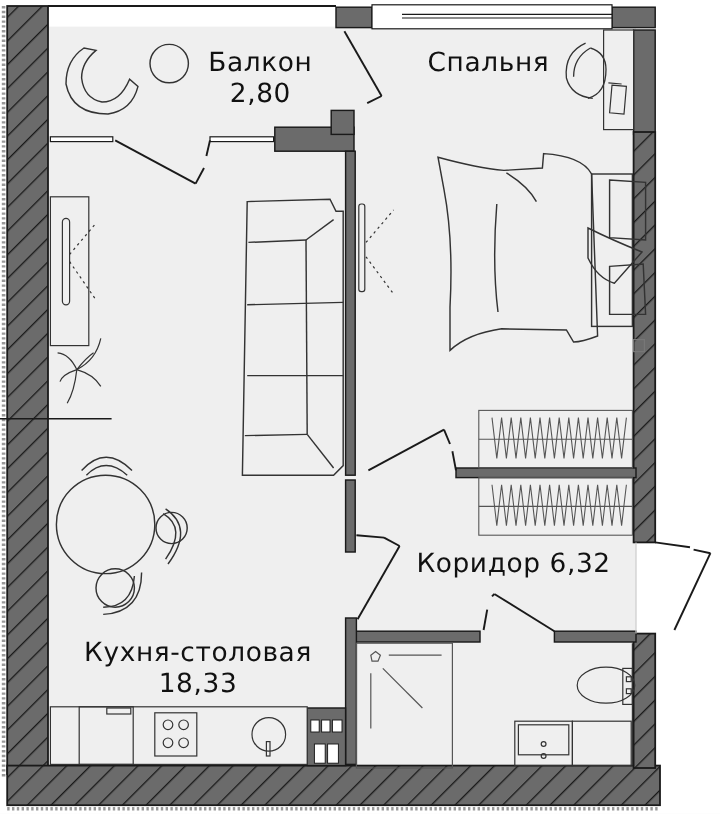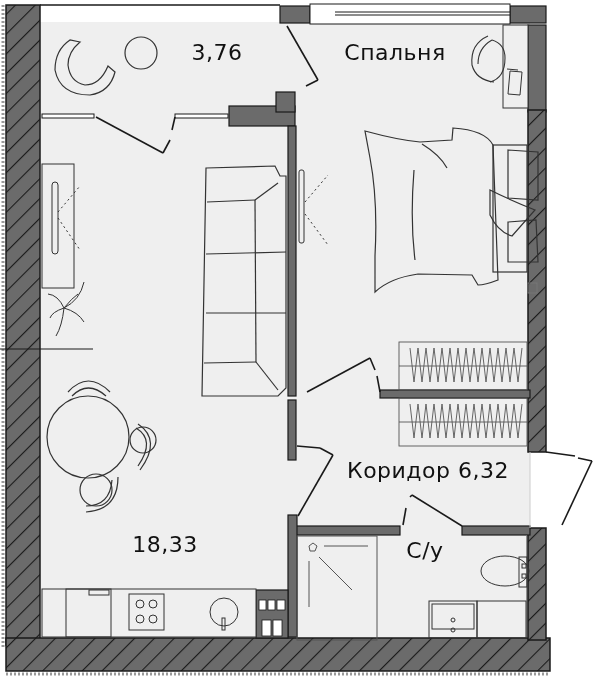--- a/index.html
+++ b/index.html
@@ -219,26 +219,27 @@
     <rect x="429" y="601" width="48" height="37"></rect>
     <rect x="432" y="604" width="42" height="25"></rect>
     <circle cx="453" cy="620" r="2"></circle>
       <circle cx="453" cy="630" r="2"></circle>
     <rect x="477" y="601" width="49" height="37"></rect>
     <line x1="527" y1="536" x2="527" y2="638"></line>
   </g>
 </svg>
 
 <div class="room-label" style="left:157px; top:40px; width:120px;">
-  <span>3,76</span>
-</div>
-<div class="room-label" style="left:335px; top:40px; width:120px;">
+  <span>Балкон</span>
+  <span>2,80</span>
+</div>
+<div class="room-label" style="left:347px; top:40px; width:120px;">
   <span>Спальня</span>
 </div>
 <div class="room-label" style="left:338px; top:458px; width:180px;">
   <span>Коридор 6,32</span>
 </div>
 <div class="room-label" style="left:50px; top:532px; width:230px;">
+  <span>Кухня-столовая</span>
   <span>18,33</span>
 </div>
 <div class="room-label" style="left:390px; top:538px; width:70px;">
-  <span>С/у</span>
 </div>
 
 </body></html>

